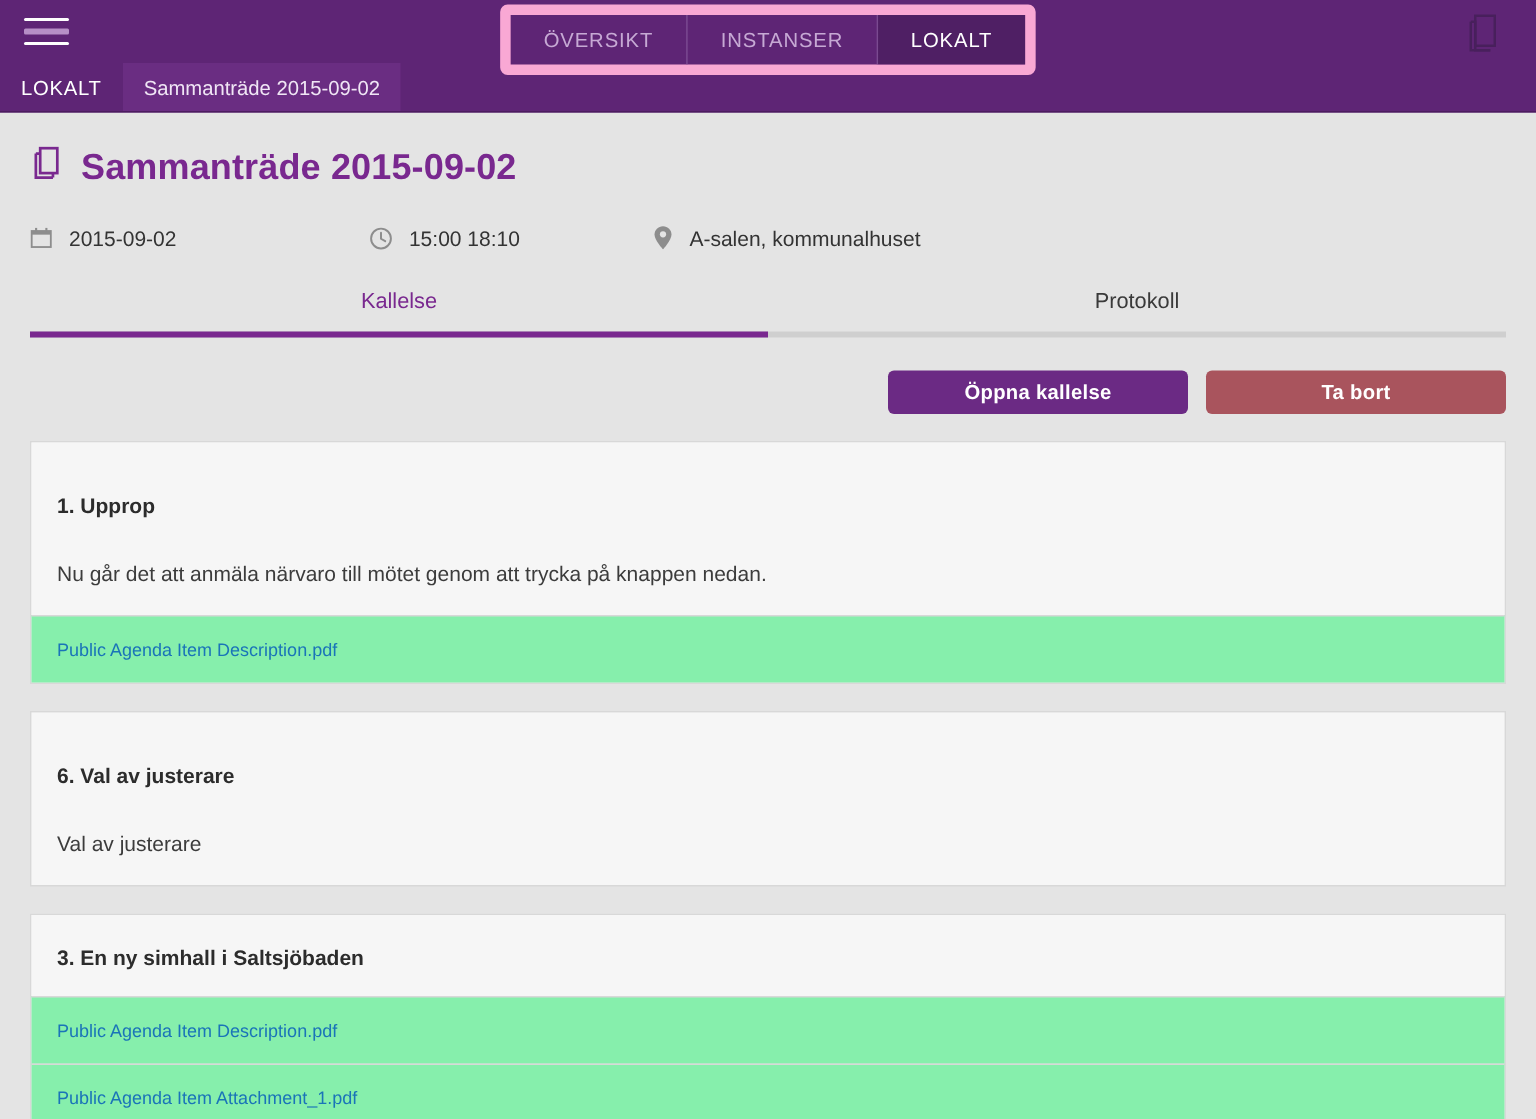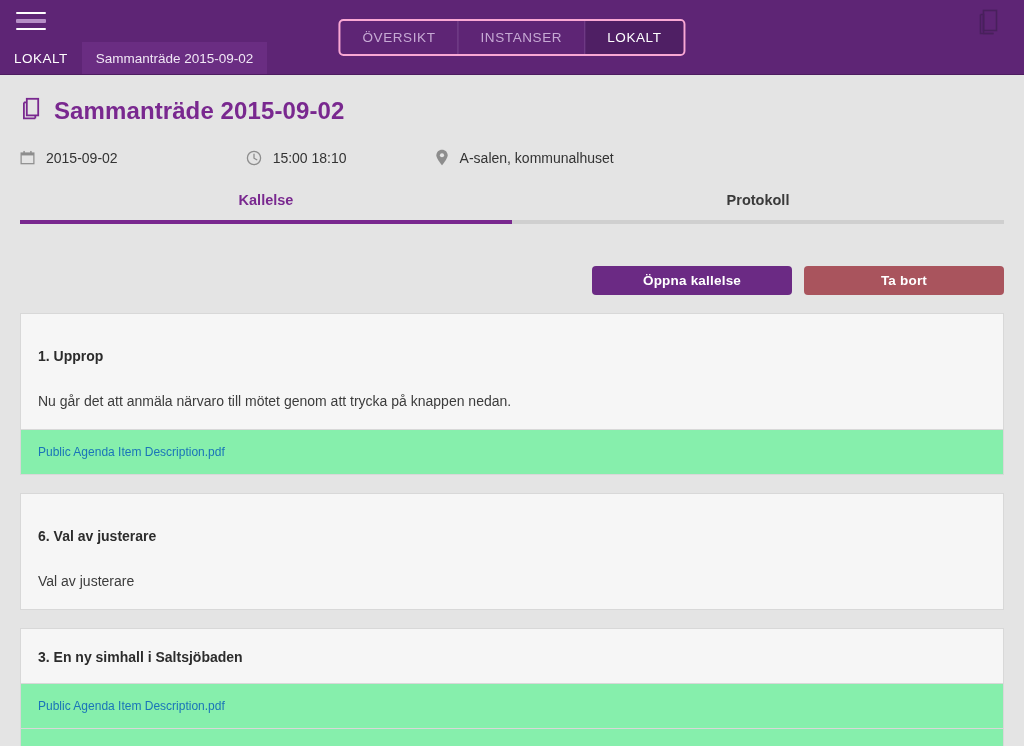--- a/index.html
+++ b/index.html
@@ -42,24 +42,24 @@
   }
   .hamburger i.mid {
     background: #b68fc6;
     height: 4px;
   }
 
   .segmented {
     position: absolute;
     left: 50%;
     transform: translateX(-50%);
-    top: 19px;
+    top: 3px;
     height: 33px;
     display: flex;
-    border: 2px solid #f9a8d4;
+    border: 7px solid #f9a8d4;
     border-radius: 5px;
     overflow: hidden;
   }
   .seg {
     padding: 0 22px;
     height: 33px;
     line-height: 33px;
     font-size: 13.5px;
     letter-spacing: .6px;
     color: #c6a9d4;
@@ -147,21 +147,21 @@
 
   
   .tabs {
     display: flex;
     margin-top: 26px;
   }
   .tab {
     flex: 1 1 50%;
     text-align: center;
     font-size: 14.5px;
-    font-weight: bold;
+    font-weight: normal;
     padding-bottom: 12px;
     color: #3a3a3a;
     cursor: pointer;
   }
   .tab.active { color: #79288f; }
   .tabline {
     display: flex;
     height: 4px;
     background: #cfcfcf;
     margin-bottom: 0;
@@ -169,21 +169,21 @@
   .tabline .fill {
     width: 50%;
     background: #79288f;
   }
 
   
   .actions {
     display: flex;
     justify-content: flex-end;
     gap: 12px;
-    margin-top: 42px;
+    margin-top: 22px;
   }
   .btn {
     width: 200px;
     height: 29px;
     border: none;
     border-radius: 4px;
     font-family: "Liberation Sans", sans-serif;
     font-size: 13.5px;
     font-weight: bold;
     color: #ffffff;

